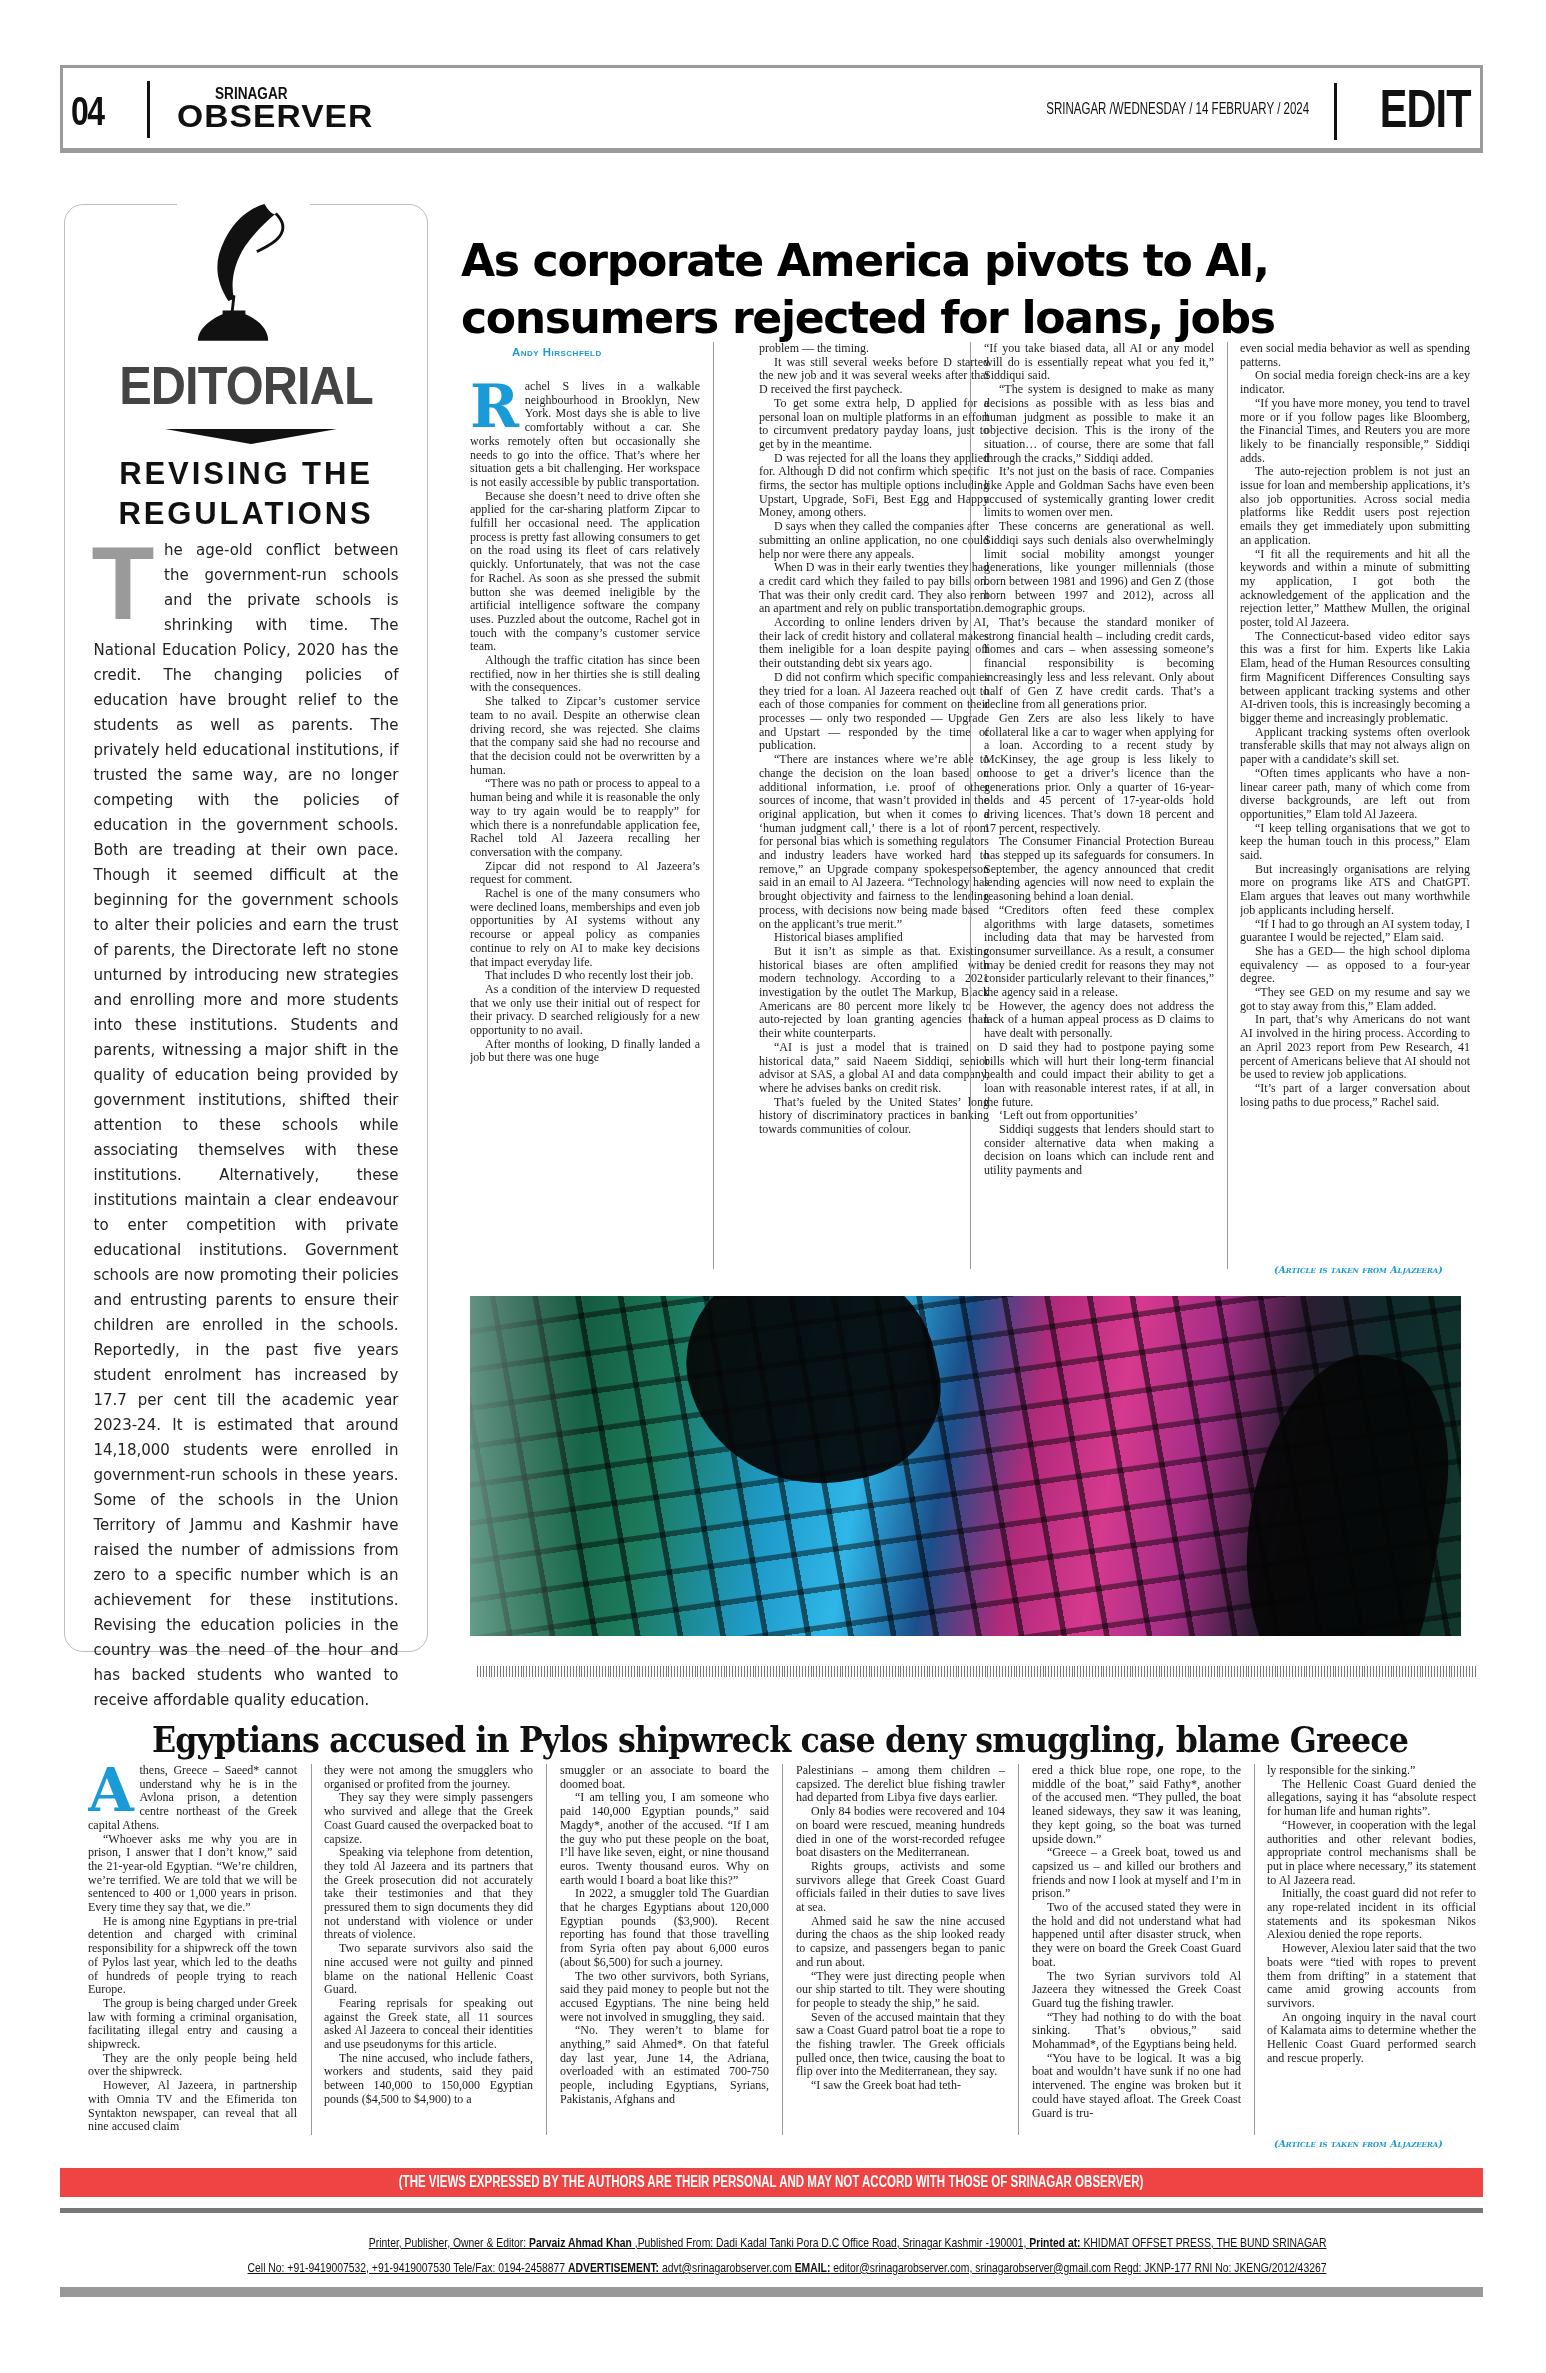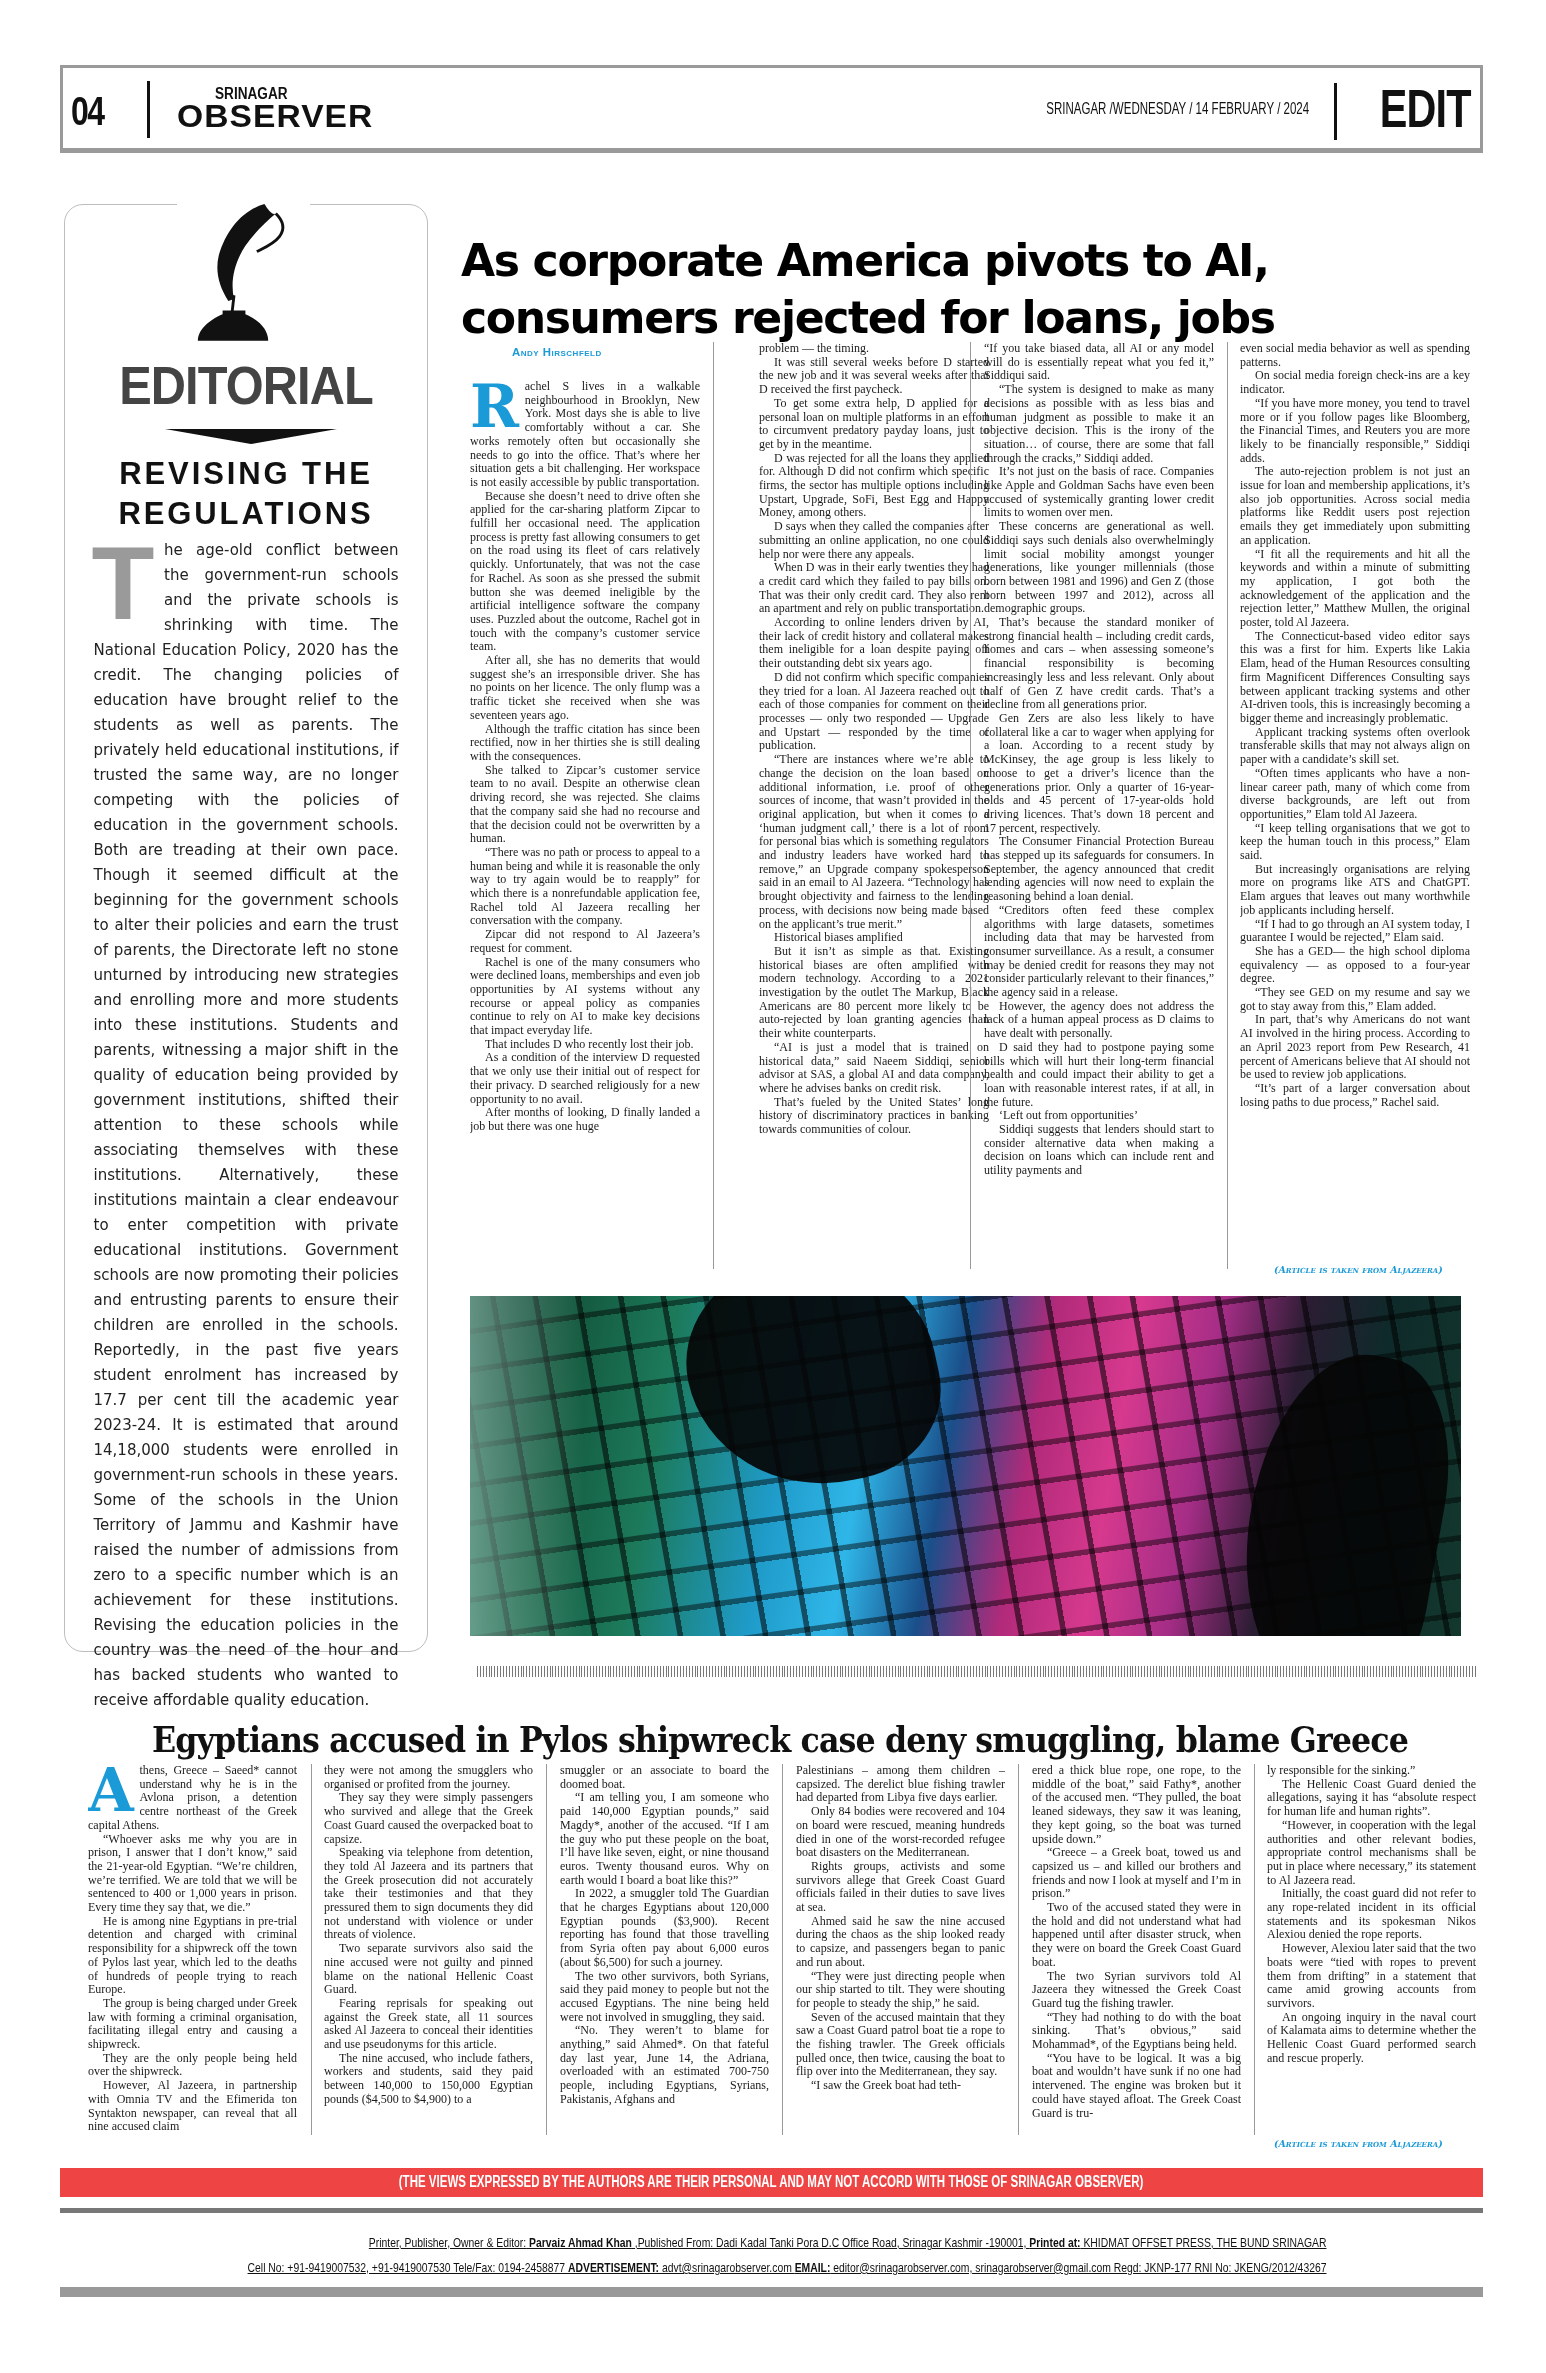--- a/index.html
+++ b/index.html
@@ -92,21 +92,20 @@
   </div>
 </aside>
 
 <h1 class="main-headline">As corporate America pivots to AI, consumers rejected for loans, jobs</h1>
 <div class="byline">Andy Hirschfeld</div>
 
 <div class="cols" id="main-cols" style="left:470px; top:342px; width:1014px; height:937px;">
     <div class="col" style="left: 0px; width: 230px; height: 899px; top: 38px;">
       <p class="noind"><span class="drop-r">R</span><span>achel S lives in a walkable neighbourhood in Brooklyn, New York. Most days she is able to live comfortably without a car. She works remotely often but occasionally she needs to go into the office. That’s where her situation gets a bit challenging. Her workspace is not easily accessible by public transportation.</span></p>
       <p><span>Because she doesn’t need to drive often she applied for the car-sharing platform Zipcar to fulfill her occasional need. The application process is pretty fast allowing consumers to get on the road using its fleet of cars relatively quickly. Unfortunately, that was not the case for Rachel. As soon as she pressed the submit button she was deemed ineligible by the artificial intelligence software the company uses. Puzzled about the outcome, Rachel got in touch with the company’s customer service team.</span></p>
-      <p><span>After all, she has no demerits that would suggest she’s an irresponsible driver. She has no points on her licence. The only flump was a traffic ticket she received when she was seventeen years ago.</span></p>
       <p><span>Although the traffic citation has since been rectified, now in her thirties she is still dealing with the consequences.</span></p>
       <p><span>She talked to Zipcar’s customer service team to no avail. Despite an otherwise clean driving record, she was rejected. She claims that the company said she had no recourse and that the decision could not be overwritten by a human.</span></p>
       <p><span>“There was no path or process to appeal to a human being and while it is reasonable the only way to try again would be to reapply” for which there is a nonrefundable application fee, Rachel told Al Jazeera recalling her conversation with the company.</span></p>
       <p><span>Zipcar did not respond to Al Jazeera’s request for comment.</span></p>
       <p><span>Rachel is one of the many consumers who were declined loans, memberships and even job opportunities by AI systems without any recourse or appeal policy as companies continue to rely on AI to make key decisions that impact everyday life.</span></p>
       <p><span>That includes D who recently lost their job.</span></p>
       <p><span>As a condition of the interview D requested that we only use their initial out of respect for their privacy. D searched religiously for a new opportunity to no avail.</span></p>
       <p><span>After months of looking, D finally landed a job but there was one huge</span></p>
     </div>
     <div class="col-rule" style="left: 243px; top: 0px; height: 927px;"></div>

